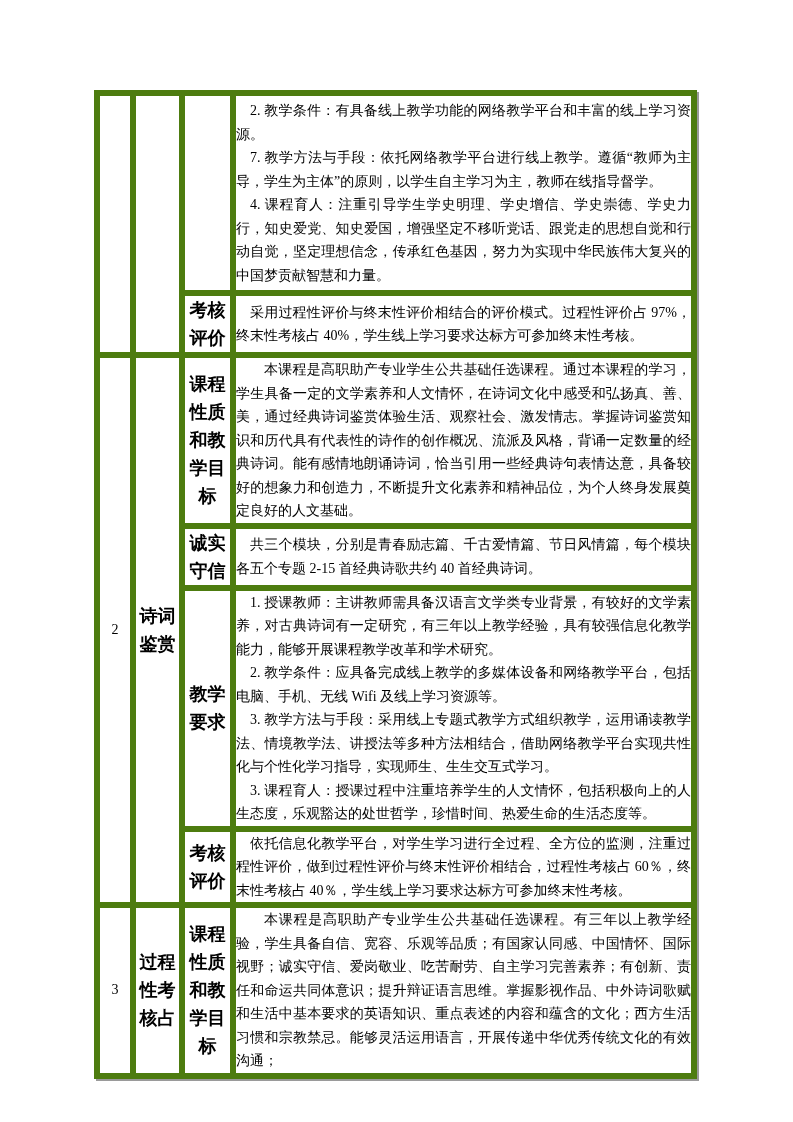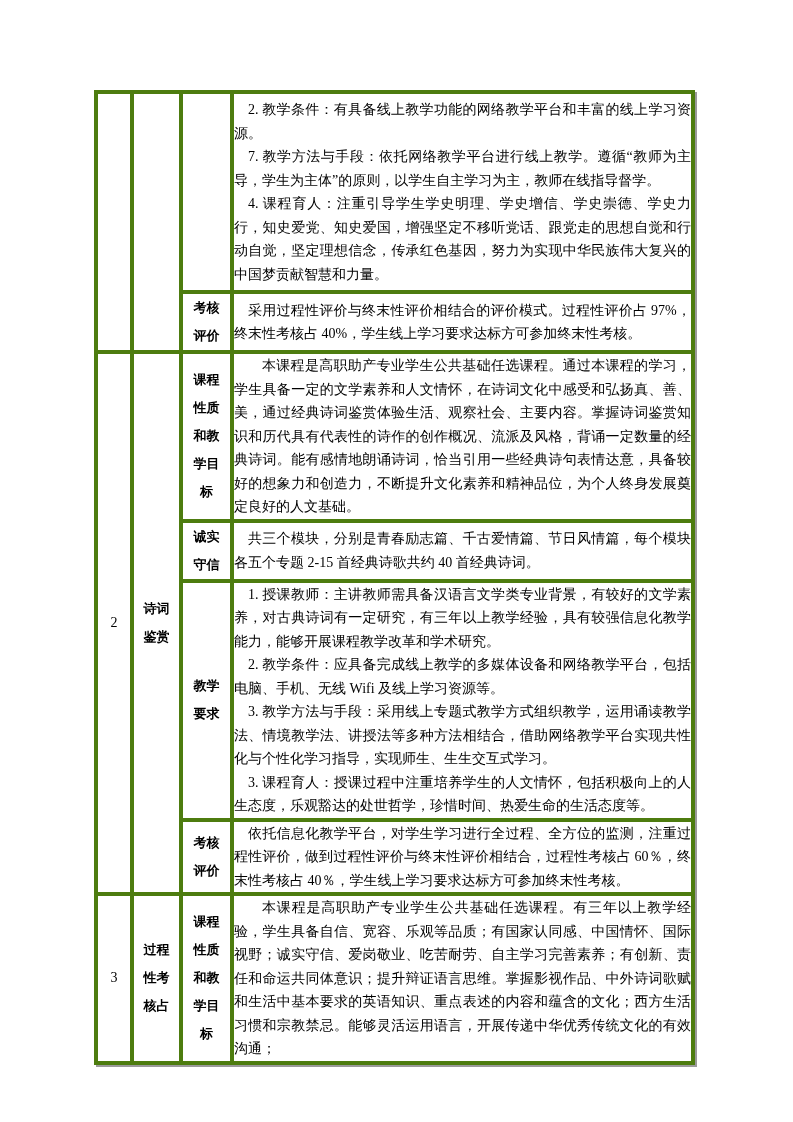--- a/index.html
+++ b/index.html
@@ -15,21 +15,21 @@
   table.syllabus {
     position: absolute;
     left: 94px;
     top: 90px;
     width: 597px;
     border-collapse: collapse;
     table-layout: fixed;
     box-shadow: 2px 2px 0 #9a9a9a;
   }
   table.syllabus td {
-    border: 4px solid #4d7c0f;
+    border: 6px solid #4d7c0f;
     padding: 0;
     overflow: hidden;
     vertical-align: middle;
   }
   
   tr.r1 { height: 200px; }
   tr.r2 { height: 47px; }
   tr.r3 { height: 166px; }
   tr.r4 { height: 53px; }
   tr.r5 { height: 239px; }
@@ -37,21 +37,21 @@
   tr.r7 { height: 142px; }
 
   td.num-cell {
     text-align: center;
     font-size: 14px;
   }
   td.course-cell, td.label-cell {
     text-align: center;
     font-family: "Liberation Sans", "DejaVu Sans", sans-serif;
     font-weight: bold;
-    font-size: 13px;
+    font-size: 18px;
   }
   .stack2 {
     width: 2em;
     margin: 0 auto;
     word-break: break-all;
     line-height: 28px;
     text-align: center;
   }
   td.content-cell {
     vertical-align: top;
@@ -115,21 +115,21 @@
 
     <tr class="r3">
       <td class="num-cell" rowspan="4">2</td>
       <td class="course-cell" rowspan="4">
         <div class="stack2">诗词鉴赏</div>
       </td>
       <td class="label-cell">
         <div class="stack2">课程性质和教学目标</div>
       </td>
       <td class="content-cell">
-        <p class="indent2">本课程是高职助产专业学生公共基础任选课程。通过本课程的学习，学生具备一定的文学素养和人文情怀，在诗词文化中感受和弘扬真、善、美，通过经典诗词鉴赏体验生活、观察社会、主要内容。掌握诗词鉴赏知识和历代具有代表性的诗作的创作概况、流派及风格，背诵一定数量的经典诗词。能有感情地朗诵诗词，恰当引用一些经典诗句表情达意，具备较好的想象力和创造力，不断提升文化素养和精神品位，为个人终身发展奠定良好的人文基础。</p>
+        <p class="indent2">本课程是高职助产专业学生公共基础任选课程。通过本课程的学习，学生具备一定的文学素养和人文情怀，在诗词文化中感受和弘扬真、善、美，通过经典诗词鉴赏体验生活、观察社会、激发情志。掌握诗词鉴赏知识和历代具有代表性的诗作的创作概况、流派及风格，背诵一定数量的经典诗词。能有感情地朗诵诗词，恰当引用一些经典诗句表情达意，具备较好的想象力和创造力，不断提升文化素养和精神品位，为个人终身发展奠定良好的人文基础。</p>
       </td>
     </tr>
     <tr class="r4">
       <td class="label-cell">
         <div class="stack2">诚实守信</div>
       </td>
       <td class="content-cell">
         <p class="indent1">共三个模块，分别是青春励志篇、千古爱情篇、节日风情篇，每个模块各五个专题 2-15 首经典诗歌共约 40 首经典诗词。</p>
       </td>
     </tr>

